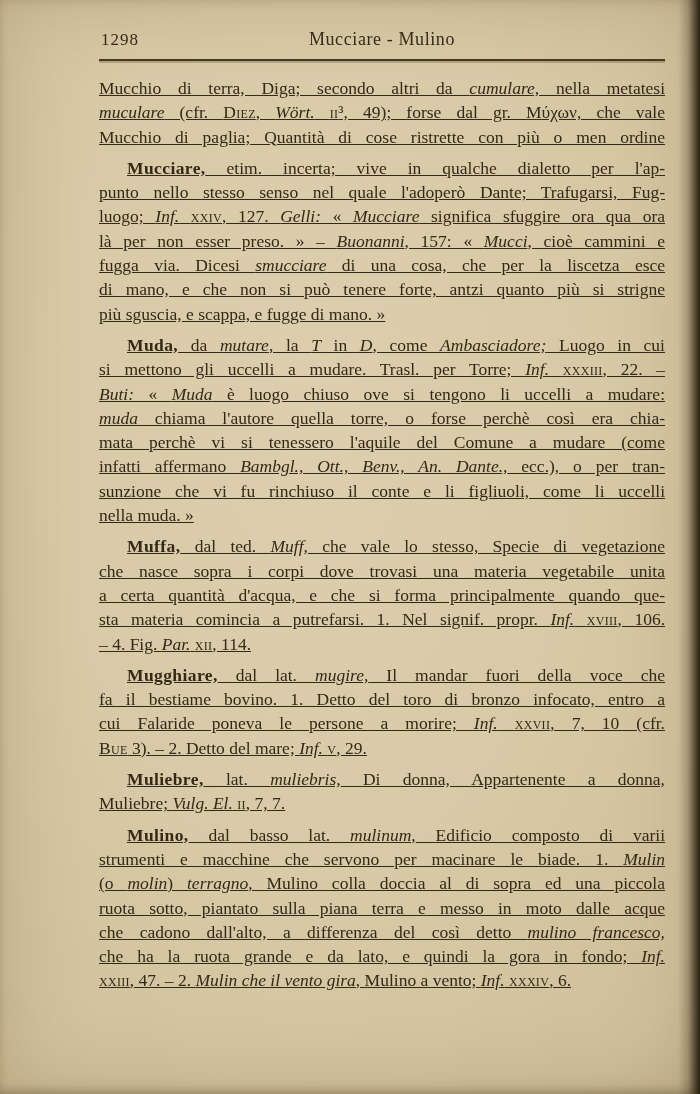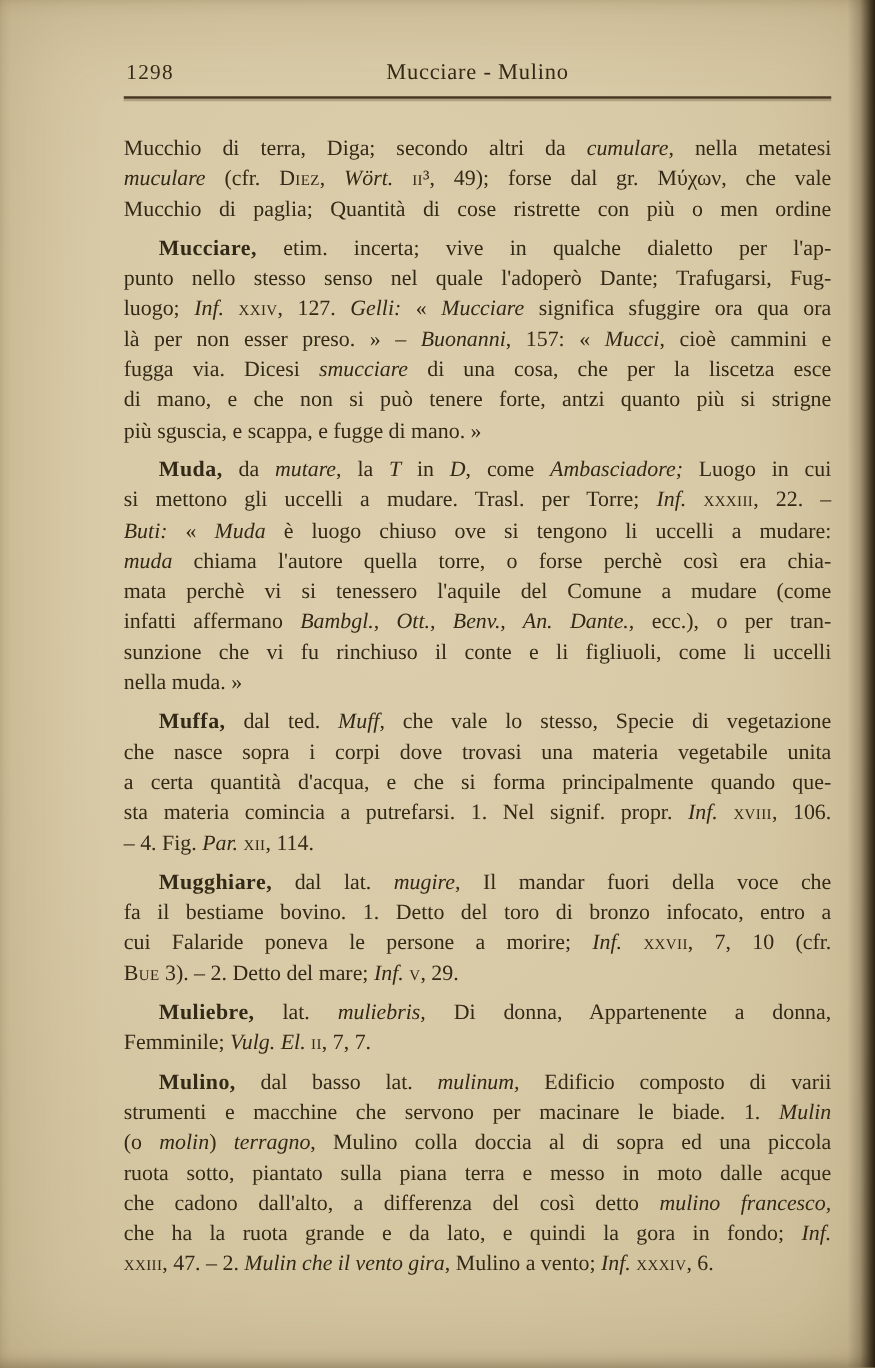--- a/index.html
+++ b/index.html
@@ -21,38 +21,38 @@
       inset 0 0 70px 8px rgba(122, 96, 55, 0.22),
       inset 0 -7px 12px -5px rgba(74, 55, 30, 0.45),
       inset 0 6px 14px -8px rgba(110, 85, 48, 0.35);
   }
   .edge-right {
     position: absolute; top: 0; right: 0; bottom: 0; width: 22px; z-index: 6;
     background: linear-gradient(to right, rgba(52, 38, 20, 0) 0%, rgba(52, 38, 20, 0.25) 45%, rgba(42, 31, 16, 0.8) 85%, rgba(35, 25, 12, 0.95) 100%);
     pointer-events: none;
   }
   .text-col {
-    position: absolute; left: 99px; top: 46px; width: 566px; z-index: 2;
+    position: absolute; left: 99px; top: 28px; width: 566px; z-index: 2;
   }
   .page-header { position: relative; height: 27px; }
   .page-number {
     position: absolute; left: 2px; top: 2px;
     font-size: 17px; letter-spacing: 1px;
   }
   .running-title {
     text-align: center;
     font-size: 18px; font-weight: normal;
     letter-spacing: 0.6px;
     padding-top: 1px;
   }
   .header-rule {
     height: 2px; background: #473823; margin-top: 4px;
     box-shadow: 0 2px 0 rgba(71, 56, 35, 0.28);
   }
-  .page-body { margin-top: 27px; }
+  .page-body { margin-top: 15px; text-decoration: underline; }
   .para { margin: 0; }
   .para + .para { margin-top: 7px; }
   .line {
     font-size: 17.5px;
     line-height: 24.3px;
     white-space: nowrap;
     text-align: justify;
   }
   .line.just { text-align-last: justify; }
   .para.indent .line.first { text-indent: 1.6em; }
@@ -103,21 +103,21 @@
           <div class="line"><span>– 4. Fig. </span><span class="i">Par.</span><span> </span><span class="sc">xii</span><span>, 114.</span></div>
         </div>
         <div class="para indent">
           <div class="line just first"><span class="b">Mugghiare,</span><span> dal lat. </span><span class="i">mugire,</span><span> Il mandar fuori della voce che</span></div>
           <div class="line just"><span>fa il bestiame bovino. 1. Detto del toro di bronzo infocato, entro a</span></div>
           <div class="line just"><span>cui Falaride poneva le persone a morire; </span><span class="i">Inf.</span><span> </span><span class="sc">xxvii</span><span>, 7, 10 (cfr.</span></div>
           <div class="line"><span class="sc">Bue</span><span> 3). – 2. Detto del mare; </span><span class="i">Inf.</span><span> </span><span class="sc">v</span><span>, 29.</span></div>
         </div>
         <div class="para indent">
           <div class="line just first"><span class="b">Muliebre,</span><span> lat. </span><span class="i">muliebris,</span><span> Di donna, Appartenente a donna,</span></div>
-          <div class="line"><span>Femminile; </span><span class="i">Vulg. El.</span><span> </span><span class="sc">ii</span><span>, 7, 7.</span></div>
+          <div class="line"><span>Muliebre; </span><span class="i">Vulg. El.</span><span> </span><span class="sc">ii</span><span>, 7, 7.</span></div>
         </div>
         <div class="para indent">
           <div class="line just first"><span class="b">Mulino,</span><span> dal basso lat. </span><span class="i">mulinum,</span><span> Edificio composto di varii</span></div>
           <div class="line just"><span>strumenti e macchine che servono per macinare le biade. 1. </span><span class="i">Mulin</span></div>
           <div class="line just"><span>(o </span><span class="i">molin</span><span>) </span><span class="i">terragno</span><span>, Mulino colla doccia al di sopra ed una piccola</span></div>
           <div class="line just"><span>ruota sotto, piantato sulla piana terra e messo in moto dalle acque</span></div>
           <div class="line just"><span>che cadono dall'alto, a differenza del così detto </span><span class="i">mulino francesco,</span></div>
           <div class="line just"><span>che ha la ruota grande e da lato, e quindi la gora in fondo; </span><span class="i">Inf.</span></div>
           <div class="line"><span class="sc">xxiii</span><span>, 47. – 2. </span><span class="i">Mulin che il vento gira</span><span>, Mulino a vento; </span><span class="i">Inf.</span><span> </span><span class="sc">xxxiv</span><span>, 6.</span></div>
         </div>

